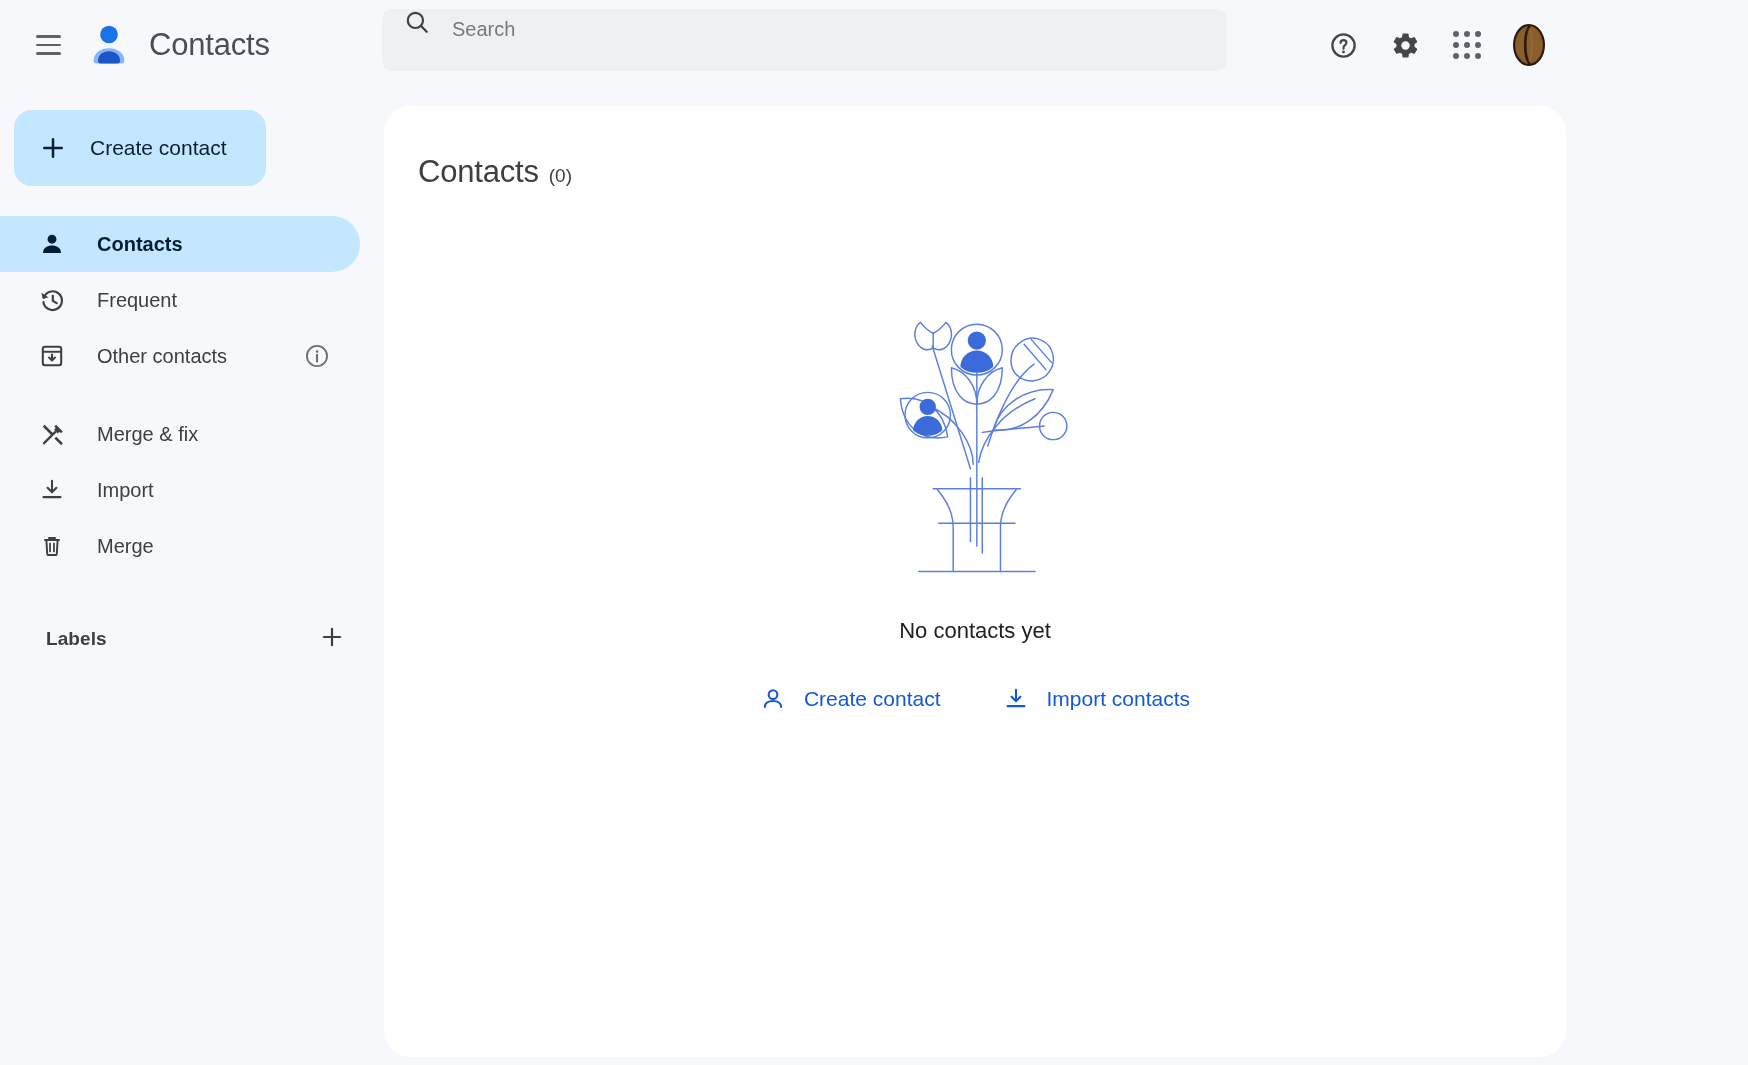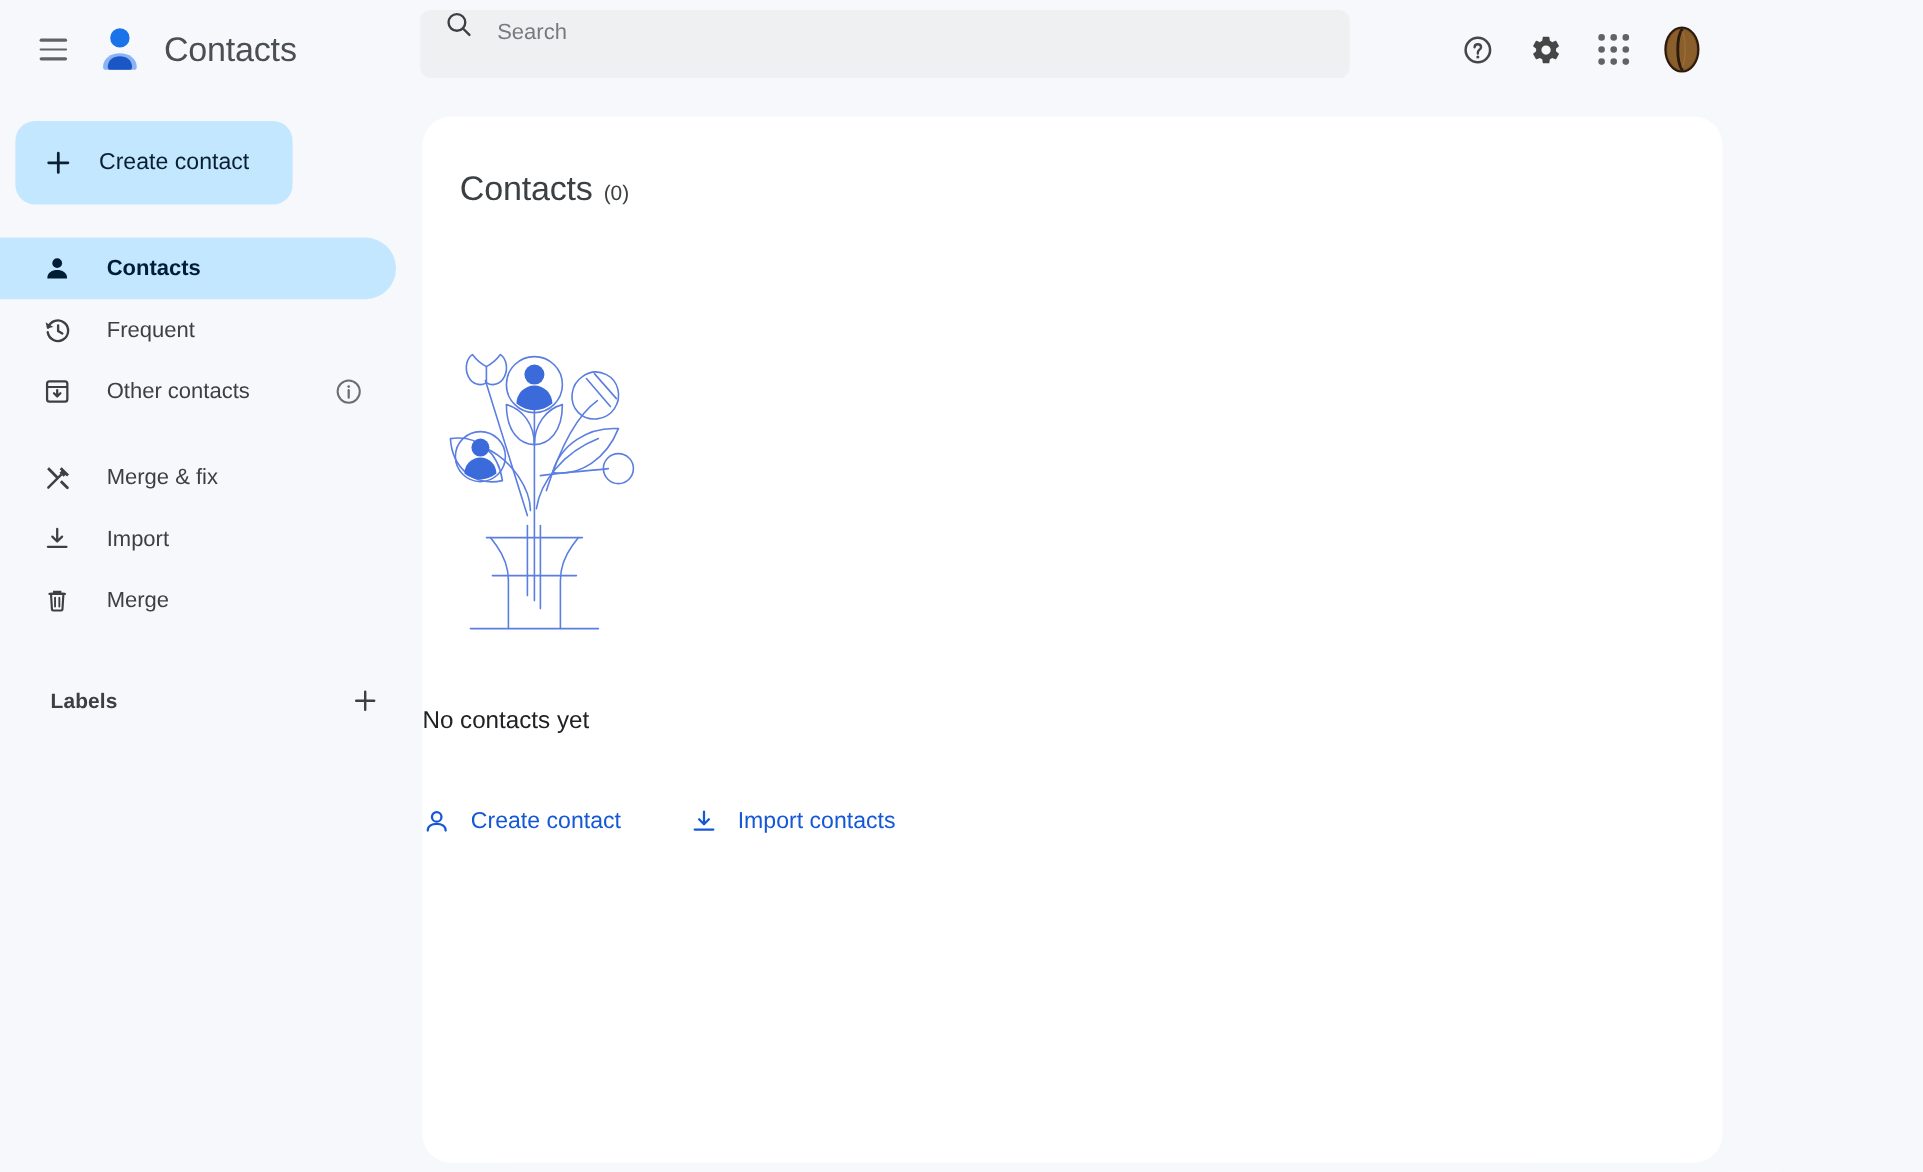--- a/index.html
+++ b/index.html
@@ -105,21 +105,21 @@
     position: absolute; left: 384px; top: 106px; right: 6px; bottom: 8px;
     background: #ffffff; border-radius: 26px;
     overflow: hidden;
   }
   .page-title-row { display: flex; align-items: baseline; padding: 48px 0 0 34px; }
   .page-title { font-size: 31px; color: #3c4043; font-weight: 400; letter-spacing: -.2px; }
   .page-count { font-size: 19px; color: #3c4043; margin-left: 10px; }
 
   .empty {
     position: absolute; left: 0; right: 0; top: 200px;
-    display: flex; flex-direction: column; align-items: flex-start; gap: 24px;
+    display: flex; flex-direction: column; align-items: center;
   }
   .empty-illustration { width: 200px; height: 280px; }
   .empty-text { margin-top: 32px; font-size: 22px; color: #202124; }
   .empty-actions { margin-top: 42px; display: flex; gap: 62px; align-items: center; }
   .empty-action {
     display: flex; align-items: center; gap: 18px;
     color: #1558d6; font-size: 21px; font-weight: 500; cursor: pointer;
   }
   .empty-action .ea-icon { width: 26px; height: 26px; flex: none; }
 </style>

